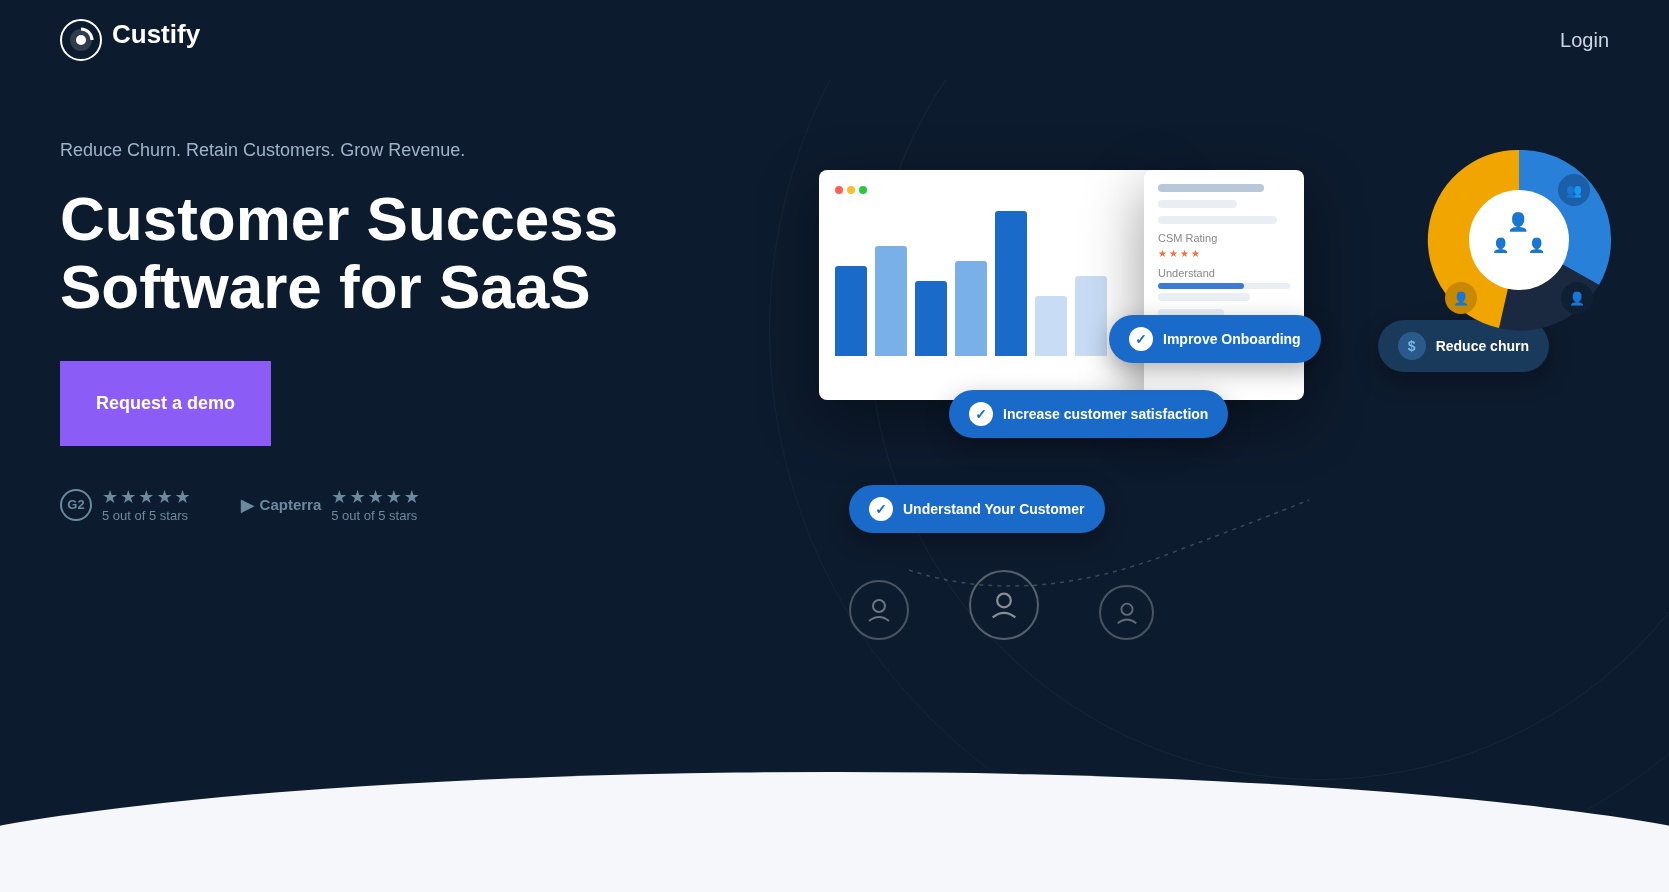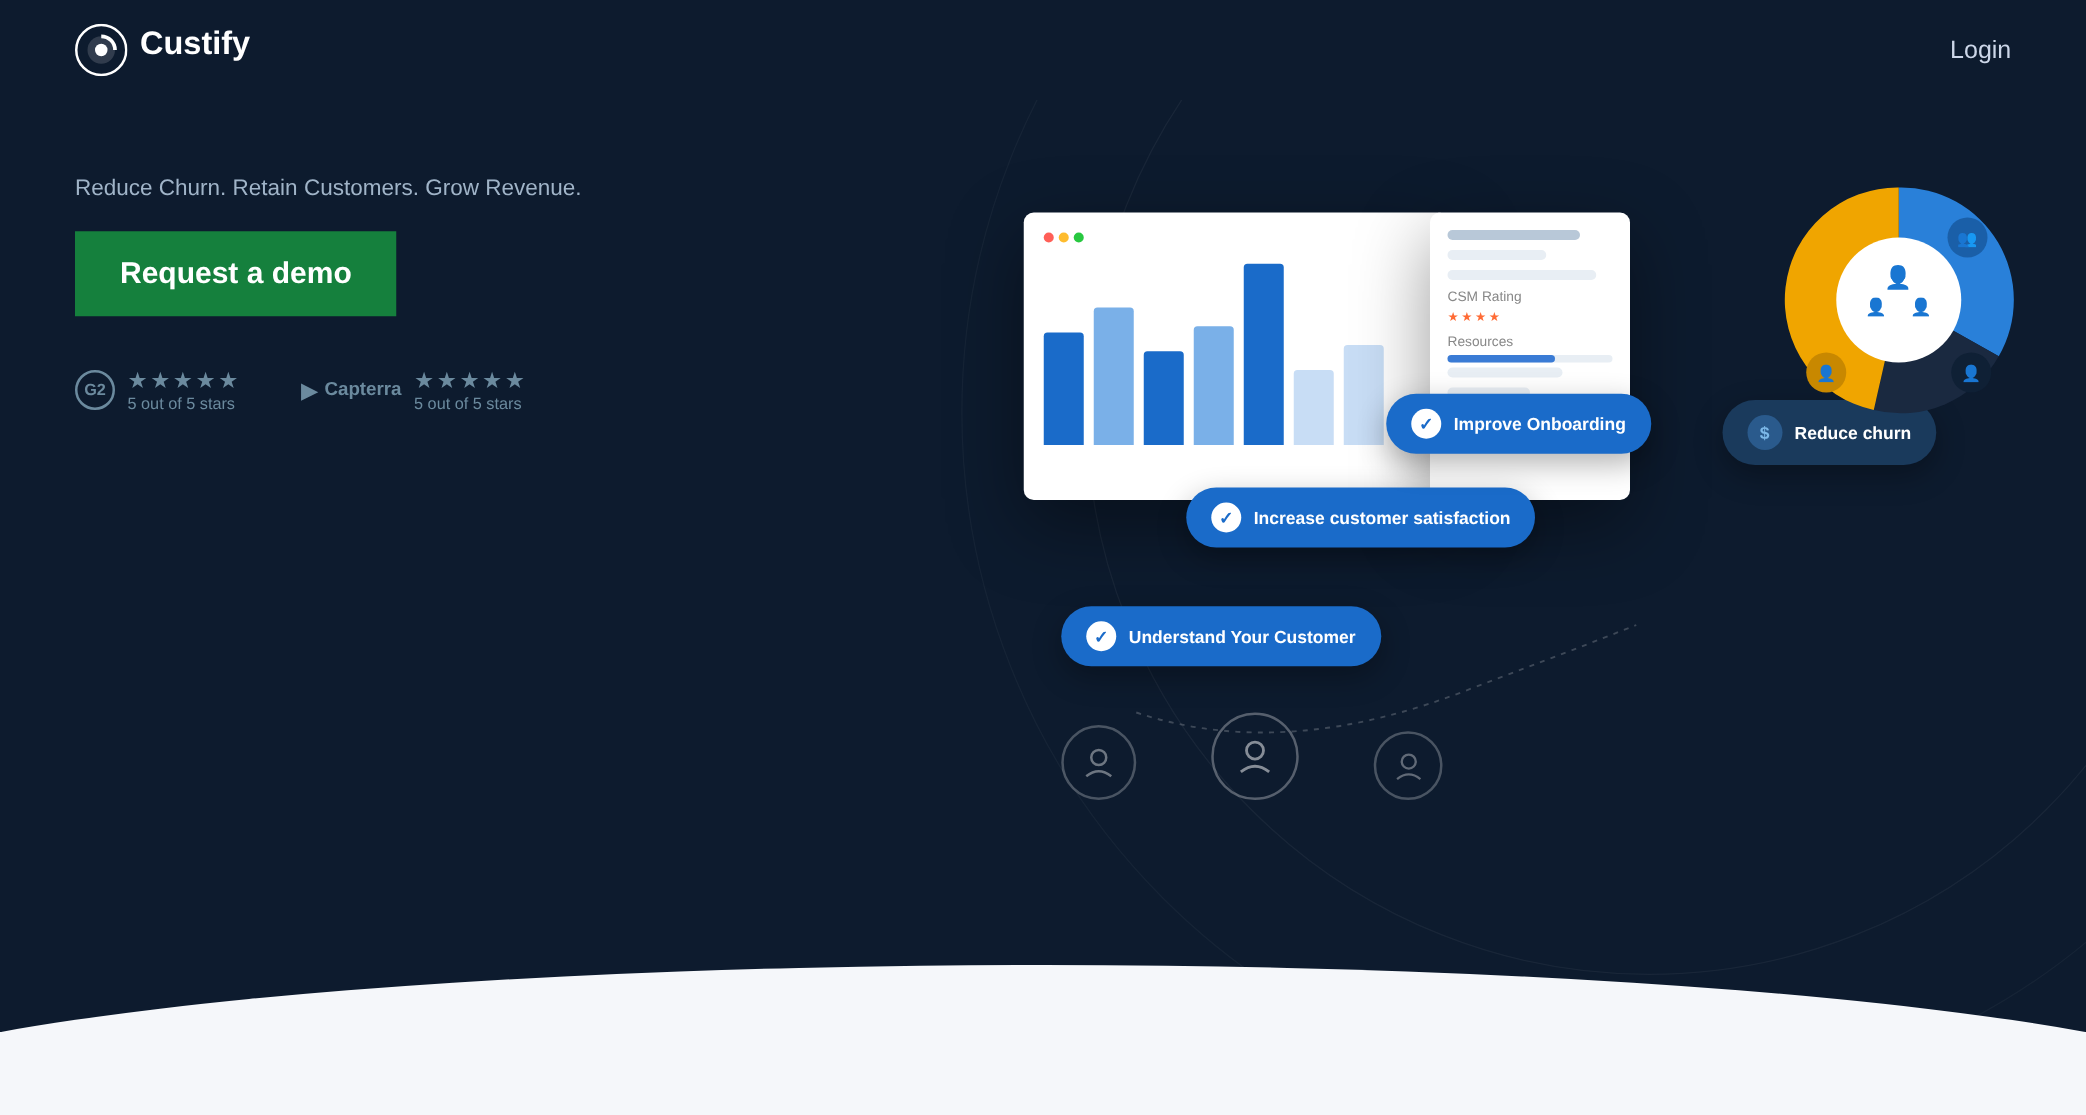--- a/index.html
+++ b/index.html
@@ -36,22 +36,22 @@
     .hero-bg-circle2 {
       position: absolute; right: -200px; top: -300px;
       width: 1100px; height: 1100px; border-radius: 50%;
       border: 1px solid rgba(255,255,255,0.04);
       pointer-events: none;
     }
     .hero-content { position: relative; z-index: 2; max-width: 600px; }
     .hero-tagline { font-size: 18px; color: #a0b4c8; margin-bottom: 24px; }
     .hero-title { font-size: 62px; font-weight: 800; line-height: 1.1; margin-bottom: 40px; color: white; }
     .hero-cta {
-      background: #15803d; color: white; border: none; padding: 20px 36px;
-      font-size: 24px; font-weight: 700; cursor: pointer; margin-bottom: 40px;
+      background: #8b5cf6; color: white; border: none; padding: 32px 36px;
+      font-size: 18px; font-weight: 700; cursor: pointer; margin-bottom: 40px;
       display: inline-block;
     }
     .hero-community { font-size: 16px; color: #a0b4c8; margin-bottom: 36px; }
     .reviews { display: flex; align-items: center; gap: 50px; }
     .review-item { display: flex; align-items: center; gap: 10px; }
     .review-logo-capterra { font-size: 14px; color: #6b8a9e; display: flex; align-items: center; gap: 5px; }
     .stars { display: flex; gap: 2px; }
     .star { color: #6b8a9e; font-size: 18px; }
     .review-text { font-size: 13px; color: #6b8a9e; }
 
@@ -157,20 +157,24 @@
     <a class="login-link">Login</a>
   </div>
 </nav>
 
 <div class="hero">
   <div class="hero-bg-circle"></div>
   <div class="hero-bg-circle2"></div>
 
   <div class="hero-content">
     <p class="hero-tagline">Reduce Churn. Retain Customers. Grow Revenue.</p>
+    <h1 class="hero-title">
+      <span>Customer Success</span><br>
+      <span>Software for SaaS</span>
+    </h1>
     <button class="hero-cta">Request a demo</button>
 
     <div class="reviews">
       <div class="review-item">
         <span style="width:32px;height:32px;border-radius:50%;border:2px solid #6b8a9e;display:flex;align-items:center;justify-content:center;font-size:13px;font-weight:700;color:#6b8a9e;">G2</span>
         <div>
           <div class="stars">
             <span class="star">★</span>
             <span class="star">★</span>
             <span class="star">★</span>
@@ -224,21 +228,21 @@
       <div class="panel-line" style="width:80%;background:#b8c8d8;"></div>
       <div class="panel-line" style="width:60%;"></div>
       <div class="panel-line" style="width:90%;"></div>
       <div class="panel-rating" style="font-size:11px;color:#888;margin-top:6px;">CSM Rating</div>
       <div class="panel-stars-small">
         <span class="panel-star">★</span>
         <span class="panel-star">★</span>
         <span class="panel-star">★</span>
         <span class="panel-star">★</span>
       </div>
-      <div class="panel-onboarding" style="font-size:11px;color:#888;">Resources</div>
+      <div class="panel-onboarding" style="font-size:11px;color:#888;">Understand</div>
       <div class="panel-progress">
         <div class="panel-progress-fill" style="width:65%;"></div>
       </div>
       <div class="panel-line" style="width:70%;"></div>
       <div class="panel-line" style="width:50%;"></div>
       <div class="panel-line" style="width:80%;"></div>
     </div>
 
     <div class="badge-blue badge-satisfaction">
       <div class="badge-check">✓</div>

